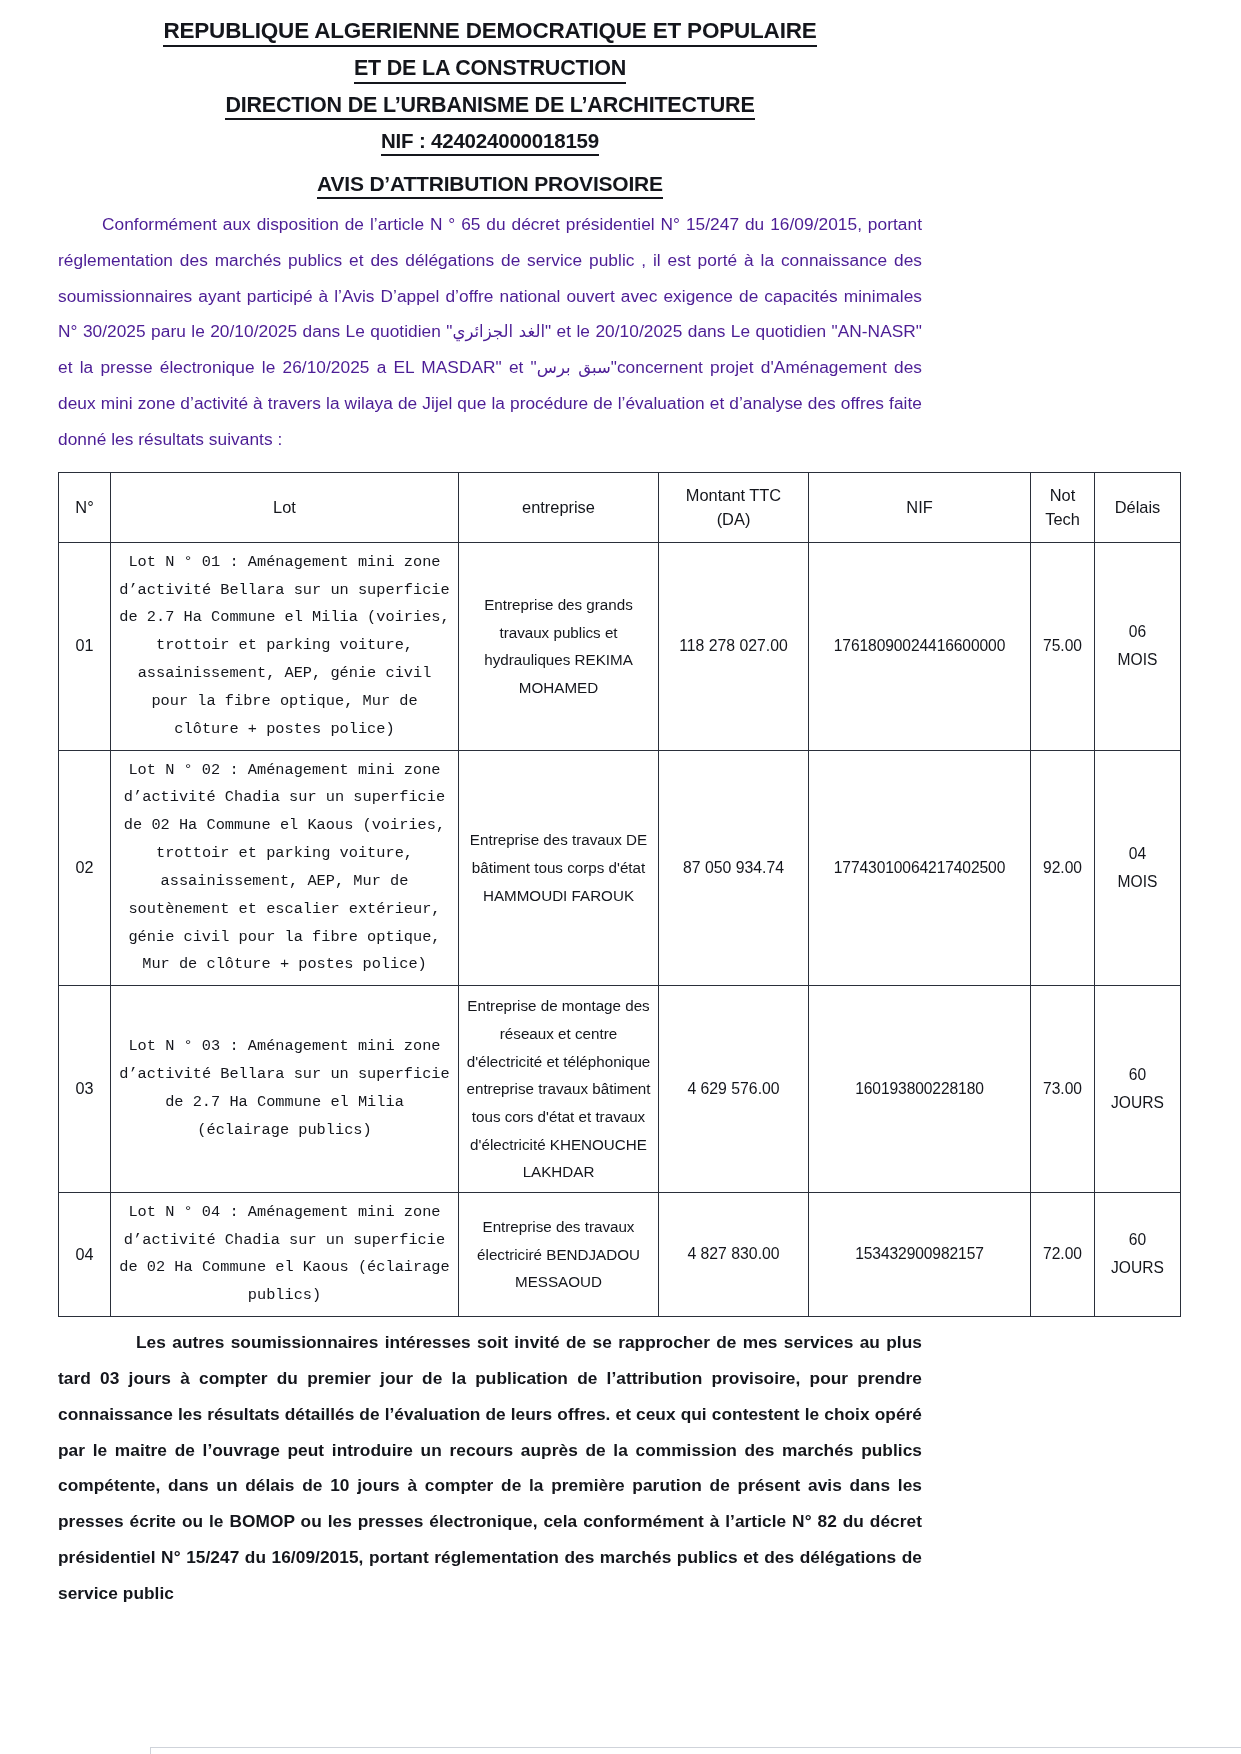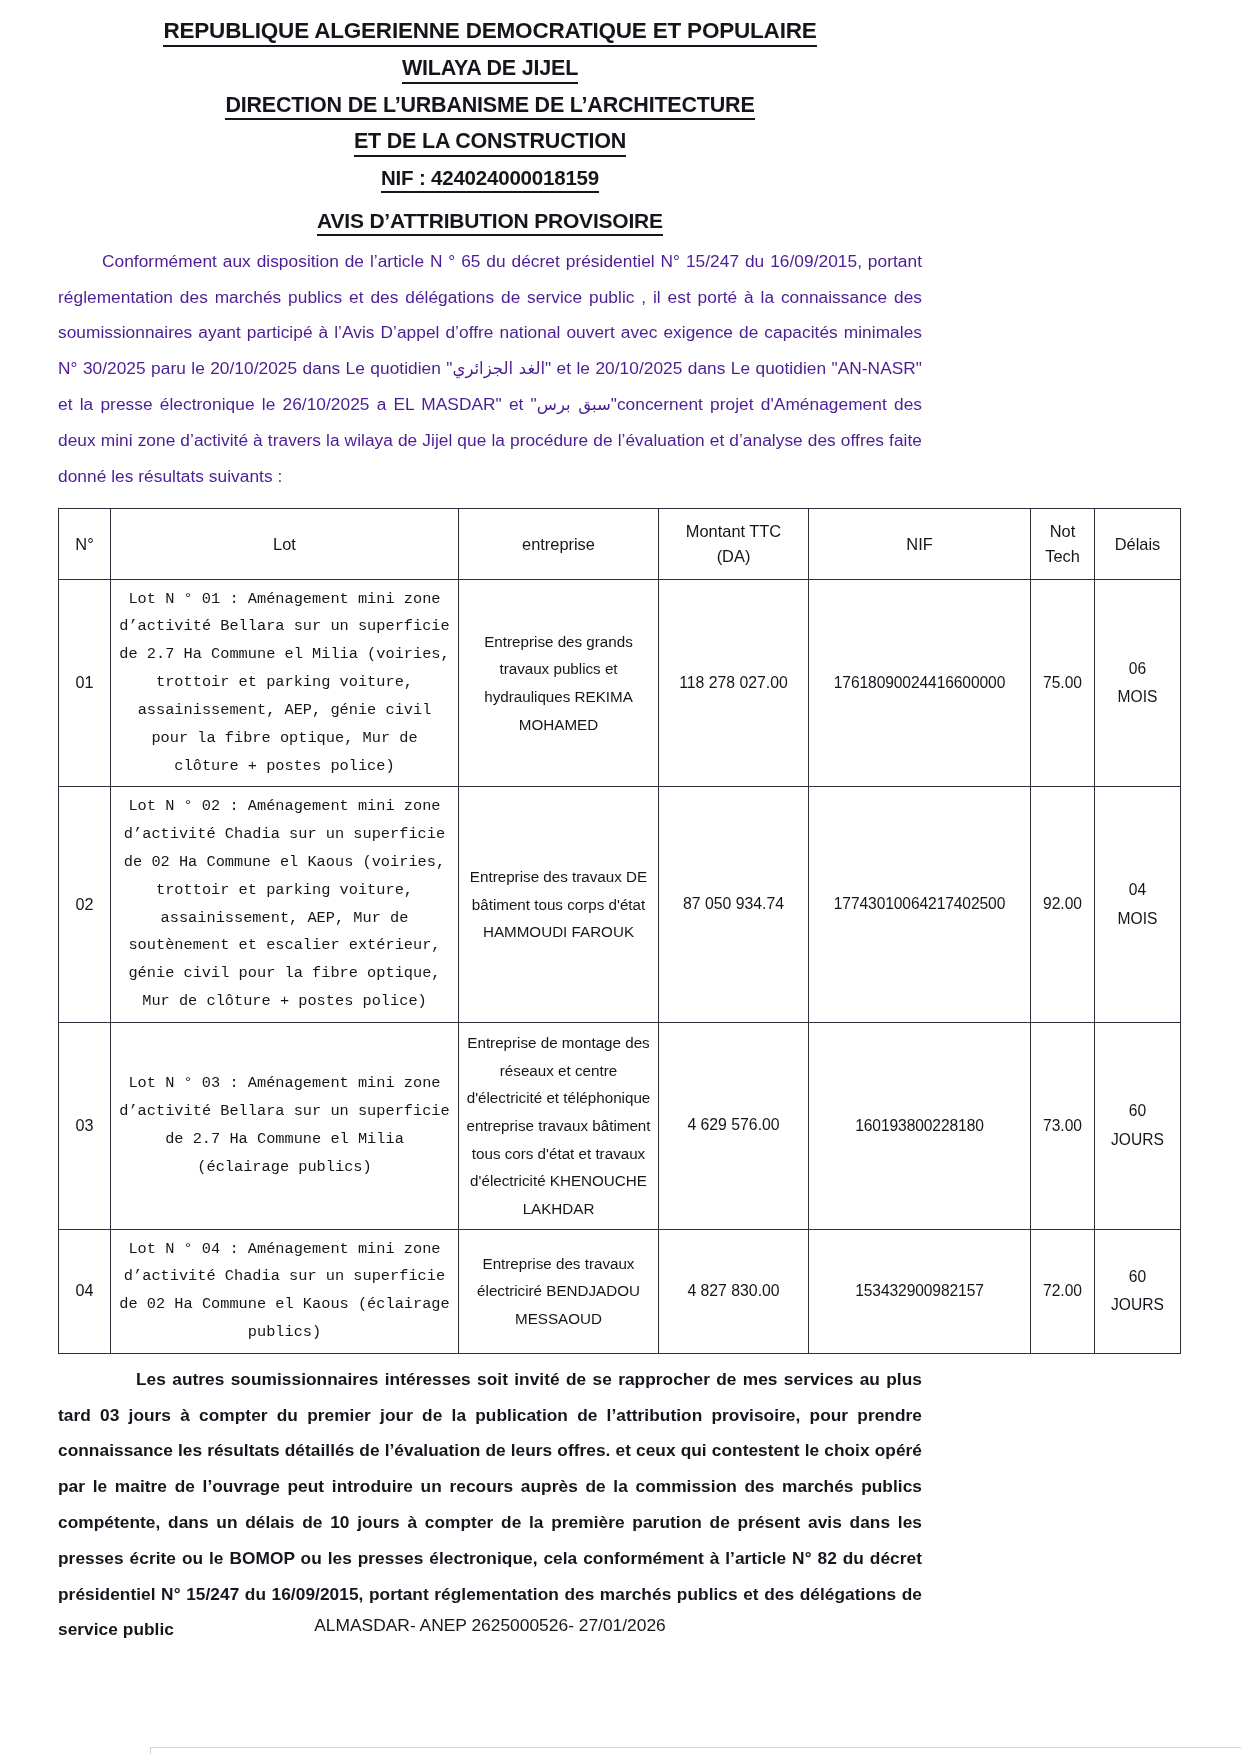--- a/index.html
+++ b/index.html
@@ -136,23 +136,22 @@
     border-top: 1px solid #cfd3da;
   }
 </style>
 </head>
 <body>
 
 <div class="page">
 
   <div class="header-block">
     <div class="hdr-line hdr-1"><span class="u">REPUBLIQUE ALGERIENNE DEMOCRATIQUE ET POPULAIRE</span></div>
-    <div class="hdr-line hdr-2"><span class="u">WILAYA DE JIJEL</span></div>
+    <div class="hdr-line hdr-4"><span class="u">ET DE LA CONSTRUCTION</span></div>
     <div class="hdr-line hdr-3"><span class="u">DIRECTION DE L’URBANISME DE L’ARCHITECTURE</span></div>
-    <div class="hdr-line hdr-4"><span class="u">ET DE LA CONSTRUCTION</span></div>
     <div class="hdr-line hdr-5"><span class="u">NIF : 424024000018159</span></div>
     <div class="hdr-line hdr-title"><span class="u">AVIS D’ATTRIBUTION PROVISOIRE</span></div>
   </div>
 
   <p class="intro"><span class="ind"></span><span>Conformément aux disposition de l’article  N ° 65  du décret présidentiel N° 15/247 du 16/09/2015, portant  réglementation des marchés publics et des délégations  de service public , il est porté à la connaissance des soumissionnaires  ayant  participé  à l’Avis D’appel d’offre national ouvert avec exigence de capacités  minimales N° 30/2025 paru le 20/10/2025 dans Le quotidien   "</span><span class="ar">الغد الجزائري</span><span>" </span><span>et le 20/10/2025  dans Le quotidien   "AN-NASR" et la presse  électronique le 26/10/2025 a  EL MASDAR"  et  "</span><span class="ar">سبق برس</span><span>"concernent  projet d'Aménagement des deux mini zone d’activité à travers la wilaya de Jijel que la procédure de l’évaluation et d’analyse des offres faite donné les résultats suivants :</span></p>
 
   <table class="results">
     <colgroup>
       <col class="col-no">
         <col class="col-lot">
@@ -226,15 +225,14 @@
         <td class="cell-del">
           <span class="th-stack">60</span>
           <span class="th-stack l2">JOURS</span>
         </td>
       </tr>
     </tbody>
   </table>
 
   <p class="closing"><span class="ind"></span><span>Les autres soumissionnaires intéresses soit invité de se rapprocher de mes services au plus tard 03 jours à compter du premier jour de la publication de l’attribution provisoire, pour prendre connaissance les résultats détaillés de l’évaluation de leurs offres. et ceux qui contestent le choix opéré par le maitre de l’ouvrage peut  introduire un recours auprès de la commission des marchés publics compétente, dans un délais de 10 jours à compter de la première parution de présent avis dans les presses écrite  ou le BOMOP ou les presses électronique, cela conformément à l’article N° 82 du décret présidentiel N° 15/247 du 16/09/2015, portant réglementation des marchés publics et des délégations  de service public</span></p>
 
-  <div class="footer"><span>ALMASDAR- ANEP 2625000526- 27/01/2026</span></div>
   <div class="page-edge"></div>
 </div>
 
 </body></html>

